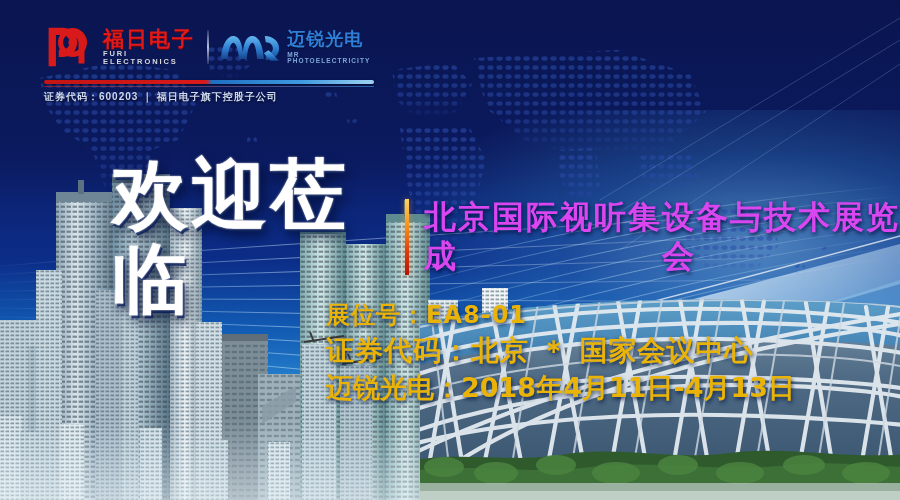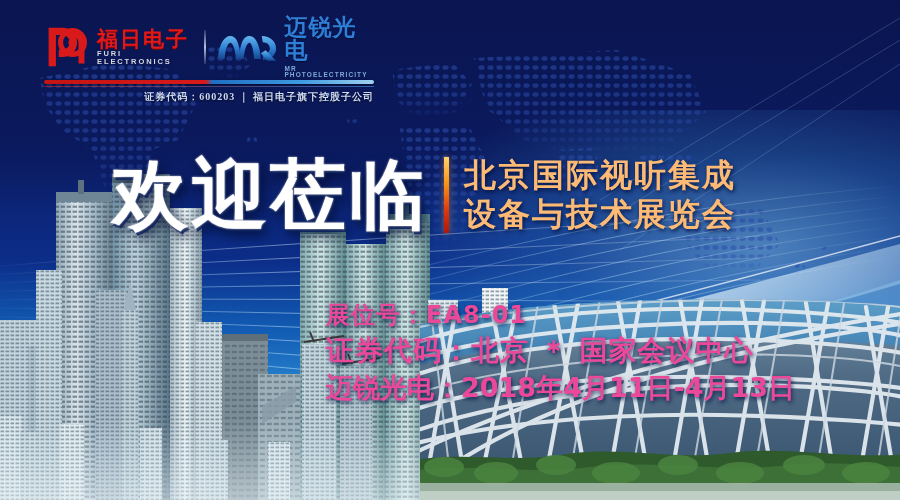--- a/index.html
+++ b/index.html
@@ -39,21 +39,21 @@
 
   
   .nest{position:absolute;right:0;bottom:0;width:480px;height:215px;}
 
   
   .logo-block{
     position:absolute;left:44px;top:18px;width:330px;
   }
   .logo-row{display:flex;align-items:center;height:58px;}
 
-  .logo-furi{display:flex;align-items:center;gap:7px;}
+  .logo-furi{display:flex;align-items:center;gap:13px;}
   .furi-mark{width:46px;height:46px;flex:0 0 46px;}
   .furi-words{display:flex;flex-direction:column;line-height:1;}
   .furi-cn{
     font-size:21px;font-weight:bold;letter-spacing:2px;
     color:#e01a1a;
     text-shadow:0 1px 0 #7a0606;
     font-family:"DejaVu Sans","Liberation Sans",sans-serif;
   }
   .furi-en{
     font-size:7.5px;font-weight:bold;letter-spacing:1.9px;
@@ -62,21 +62,21 @@
 
   .logo-sep{
     width:2px;height:34px;background:linear-gradient(180deg,rgba(210,220,240,.15),rgba(210,220,240,.85),rgba(210,220,240,.15));
     margin:0 10px 0 12px;flex:0 0 2px;
   }
 
   .logo-mr{display:flex;align-items:center;gap:6px;}
   .mr-mark{width:62px;height:34px;flex:0 0 62px;}
   .mr-words{display:flex;flex-direction:column;line-height:1;}
   .mr-cn{
-    font-size:23px;font-weight:bold;letter-spacing:1px;
+    font-size:18px;font-weight:bold;letter-spacing:1px;
     color:#2f7fd8;
     text-shadow:0 1px 1px rgba(0,0,0,.5);
     font-family:"DejaVu Sans","Liberation Sans",sans-serif;
   }
   .mr-en{
     font-size:6.5px;font-weight:bold;letter-spacing:1.1px;
     color:#7fa8d8;margin-top:4px;
   }
 
   .rule{
@@ -85,25 +85,25 @@
     border-radius:2px;
     box-shadow:0 1px 3px rgba(0,0,0,.5);
   }
   .rule-thin{
     position:absolute;left:44px;top:86px;width:330px;height:1px;
     background:linear-gradient(90deg,rgba(190,30,30,.65),rgba(60,140,220,.65));
   }
 
   .sub-line{
     position:absolute;left:44px;top:90px;width:330px;
-    text-align:right;
+    text-align:left;
     font-size:10px;font-weight:bold;letter-spacing:1px;
     color:#cfd9ef;
     text-shadow:0 1px 2px rgba(0,0,0,.6);
-    font-family:Liberation Serif, serif;
+    font-family:Liberation Sans, sans-serif;
     white-space:nowrap;
   }
 
   
   .headline{
     position:absolute;left:112px;top:153px;
     display:flex;align-items:center;
   }
   .welcome{
     font-size:76px;line-height:84px;font-weight:bold;
@@ -124,32 +124,32 @@
     -webkit-background-clip:text;background-clip:text;
     color:transparent;-webkit-text-fill-color:transparent;
     filter:drop-shadow(2px 3px 3px rgba(0,0,0,.6));
   }
   .vbar{
     width:5px;height:76px;margin:0 15px 0 16px;
     background:linear-gradient(180deg,#ffd36a 0%,#f79418 35%,#e0380c 70%,#b01608 100%);
     box-shadow:0 0 6px rgba(255,160,40,.5);
   }
   .evt-name{
-    display:flex;flex-direction:column;
+    display:flex;
     font-size:32px;line-height:39px;font-weight:bold;letter-spacing:2px;
-    color:#fdba74;
+    color:#d946ef;
     font-family:"DejaVu Sans","Liberation Sans",sans-serif;
     text-shadow:1px 2px 4px rgba(0,15,60,.9);
   }
 
   
   .info{
     position:absolute;left:326px;top:298px;
     font-family:"DejaVu Sans","Liberation Sans",sans-serif;
-    color:#ec4899;
+    color:#eab308;
   }
   .info-booth{
     font-size:24px;font-weight:bold;letter-spacing:1px;line-height:34px;
     text-shadow:1px 2px 4px rgba(0,25,70,.85);
   }
   .info-venue{
     font-size:28px;font-weight:bold;letter-spacing:1px;line-height:38px;
     text-shadow:1px 2px 4px rgba(0,25,70,.85);
   }
   .info-date{

